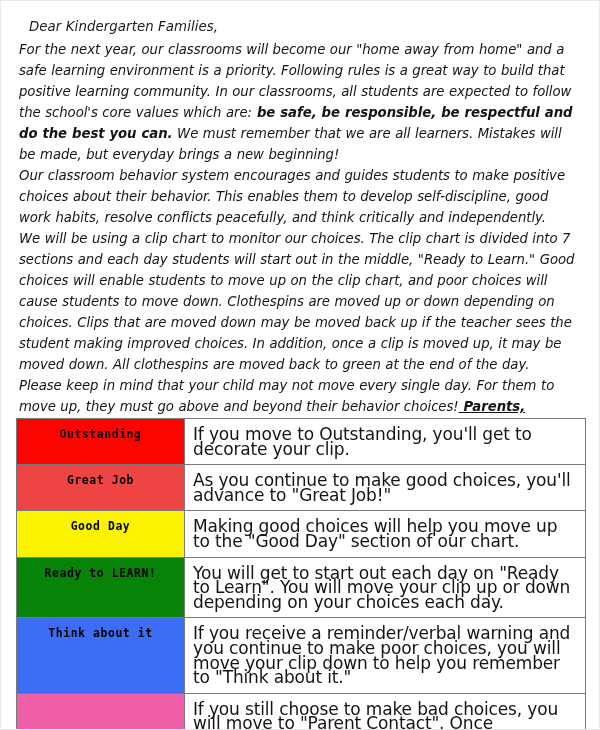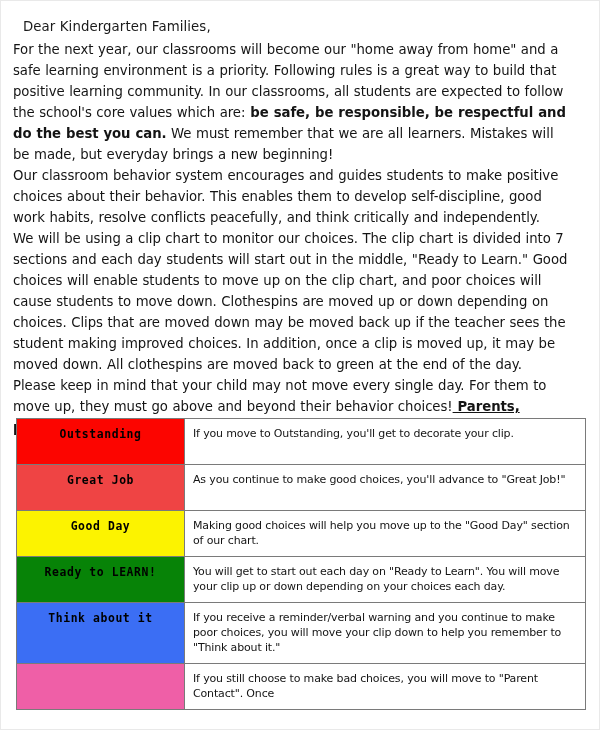--- a/index.html
+++ b/index.html
@@ -19,23 +19,24 @@
     width: 600px;
     height: 730px;
     background: #ffffff;
     box-sizing: border-box;
     border: 1px solid #e9e9e9;
     overflow: hidden;
   }
 
   #letter {
     position: absolute;
-    left: 12px;
+    left: 18px;
     top: 16px;
     width: 556px;
+    font-style: italic;
   }
 
   .salutation {
     font-family: "DejaVu Sans", sans-serif;
     font-size: 13.3px;
     line-height: 20px;
     color: #1a1a1a;
     letter-spacing: 0.1px;
     margin: 0 0 2px 10px;
   }
@@ -93,21 +94,21 @@
     color: #000000;
     letter-spacing: 0.6px;
     display: block;
   }
   .desc-cell {
     padding: 4px 6px 4px 7px;
     background: #ffffff;
   }
   .desc-text {
     font-family: "DejaVu Sans", sans-serif;
-    font-size: 11px;
+    font-size: 17px;
     line-height: 14.6px;
     color: #141414;
     letter-spacing: -0.15px;
     display: block;
   }
 
   tr[data-name="table-row"] { height: 46px; }
 </style>
 </head>
 <body>

